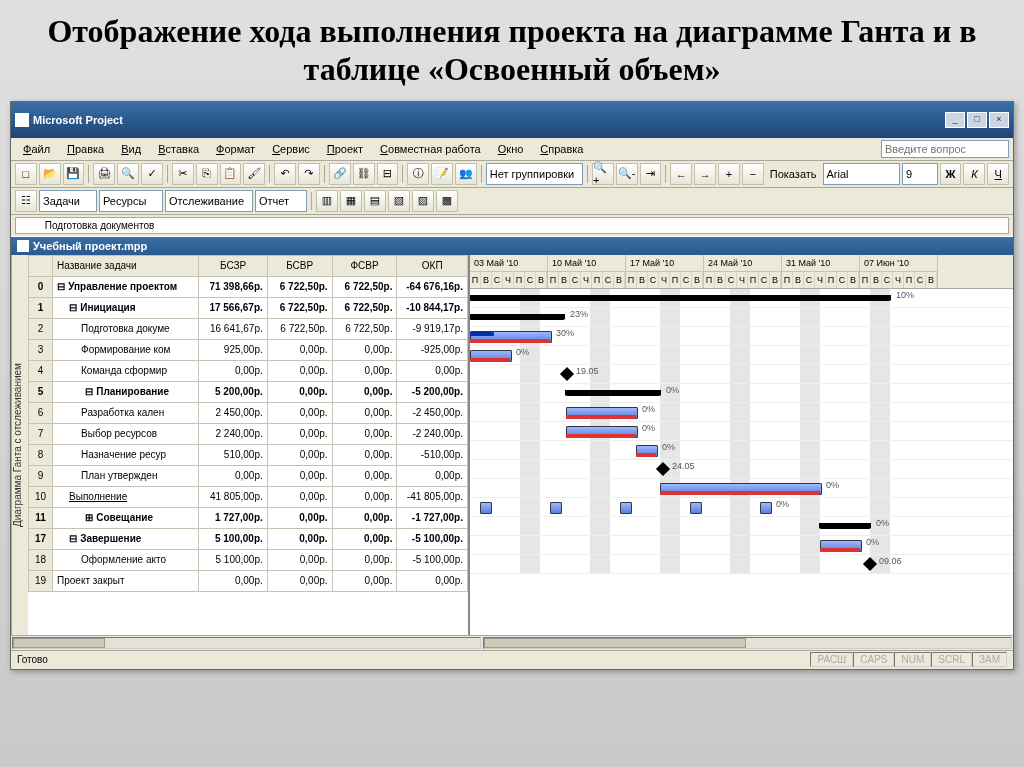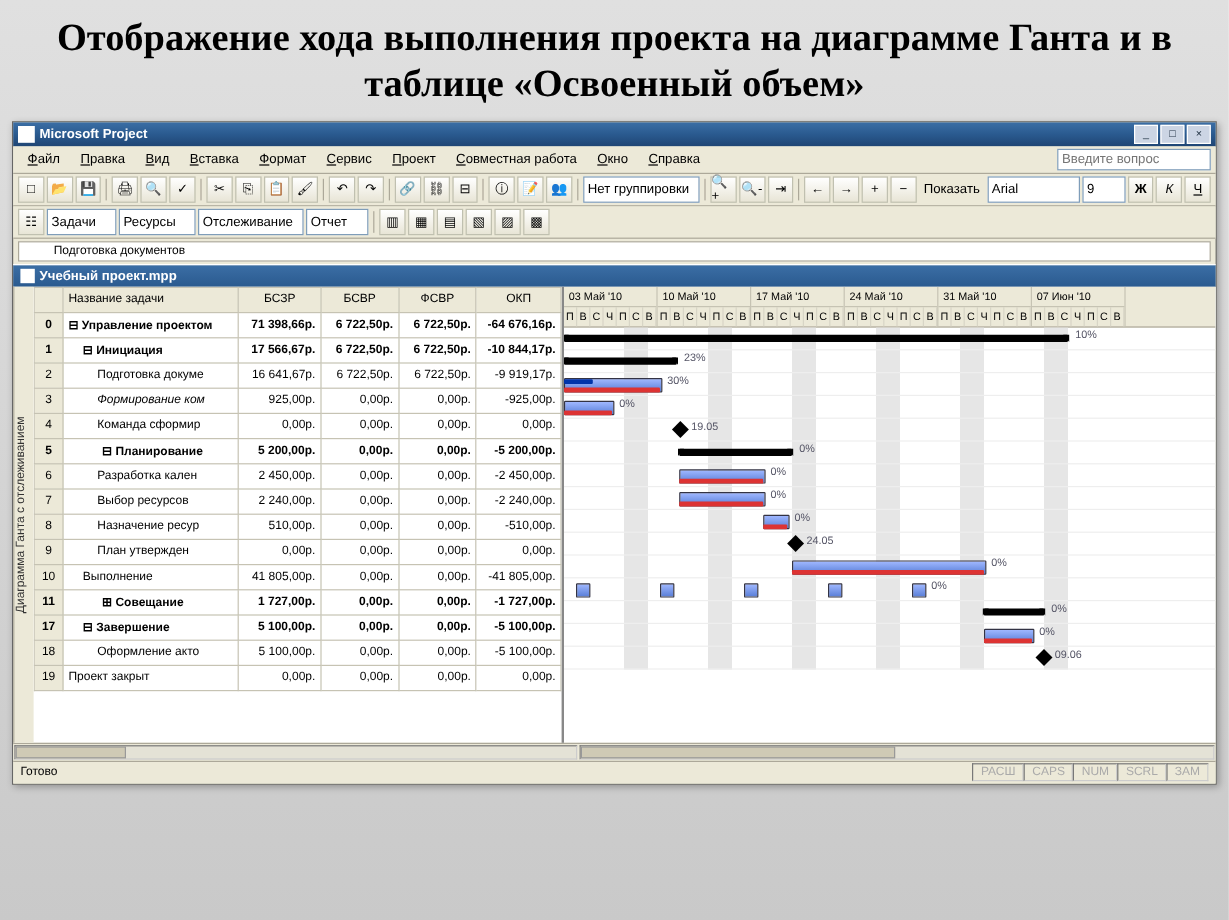--- a/index.html
+++ b/index.html
@@ -3,21 +3,21 @@
 <meta charset="utf-8">
 <style>
 body { margin:0; font-family: Tahoma, Arial, sans-serif; font-size:11px;
        background: linear-gradient(to bottom,#e0e0e0,#c9c9c9);
        width:1024px; height:767px; overflow:hidden; }
 .slide-title { font-family:"Times New Roman",serif; font-size:32px;
                font-weight:bold; text-align:center; padding:12px 40px 8px;
                line-height:1.2; }
 .app-frame { margin:4px 10px; border:1px solid #666;
              background:#ece9d8; box-shadow:2px 2px 6px rgba(0,0,0,.3); }
-.titlebar { height:20px;
+.titlebar { height:36px;
   background:linear-gradient(to bottom,#3b6ea5,#2a5a8f,#1f4574);
   display:flex; align-items:center; padding:0 4px; color:#fff; }
 .titlebar .icon { width:14px; height:14px; background:#fff;
                   margin-right:4px; display:inline-block; }
 .titlebar .title { flex:1; font-weight:bold; }
 .winbtns { display:flex; gap:2px; }
 .winbtn { width:18px; height:14px; background:#ccd5e4; border:1px solid #fff;
           font-size:9px; line-height:12px; text-align:center; color:#234; }
 .menubar { display:flex; gap:1px; background:#ece9d8; padding:2px 4px;
            border-bottom:1px solid #aca899; align-items:center; }
@@ -228,21 +228,21 @@
             <tr>
               <td class="rownum">2</td>
               <td class="taskname" style="padding-left: 28px;">Подготовка докуме</td>
               <td class="num">16 641,67р.</td>
               <td class="num">6 722,50р.</td>
               <td class="num">6 722,50р.</td>
               <td class="num">-9 919,17р.</td>
             </tr>
             <tr>
               <td class="rownum">3</td>
-              <td class="taskname" style="padding-left: 28px; font-style: italic;">Формирование ком</td>
+              <td class="taskname" style="padding-left: 28px;">Формирование ком</td>
               <td class="num">925,00р.</td>
               <td class="num">0,00р.</td>
               <td class="num">0,00р.</td>
               <td class="num">-925,00р.</td>
             </tr>
             <tr>
               <td class="rownum">4</td>
               <td class="taskname" style="padding-left: 28px;">Команда сформир</td>
               <td class="num">0,00р.</td>
               <td class="num">0,00р.</td>
@@ -284,21 +284,21 @@
             <tr>
               <td class="rownum">9</td>
               <td class="taskname" style="padding-left: 28px;">План утвержден</td>
               <td class="num">0,00р.</td>
               <td class="num">0,00р.</td>
               <td class="num">0,00р.</td>
               <td class="num">0,00р.</td>
             </tr>
             <tr>
               <td class="rownum">10</td>
-              <td class="taskname" style="padding-left: 16px;">Выполнение</td>
+              <td class="taskname" style="padding-left: 16px; text-decoration: underline;">Выполнение</td>
               <td class="num">41 805,00р.</td>
               <td class="num">0,00р.</td>
               <td class="num">0,00р.</td>
               <td class="num">-41 805,00р.</td>
             </tr>
             <tr class="bold">
               <td class="rownum">11</td>
               <td class="taskname" style="padding-left: 32px;">⊞ Совещание</td>
               <td class="num">1 727,00р.</td>
               <td class="num">0,00р.</td>

